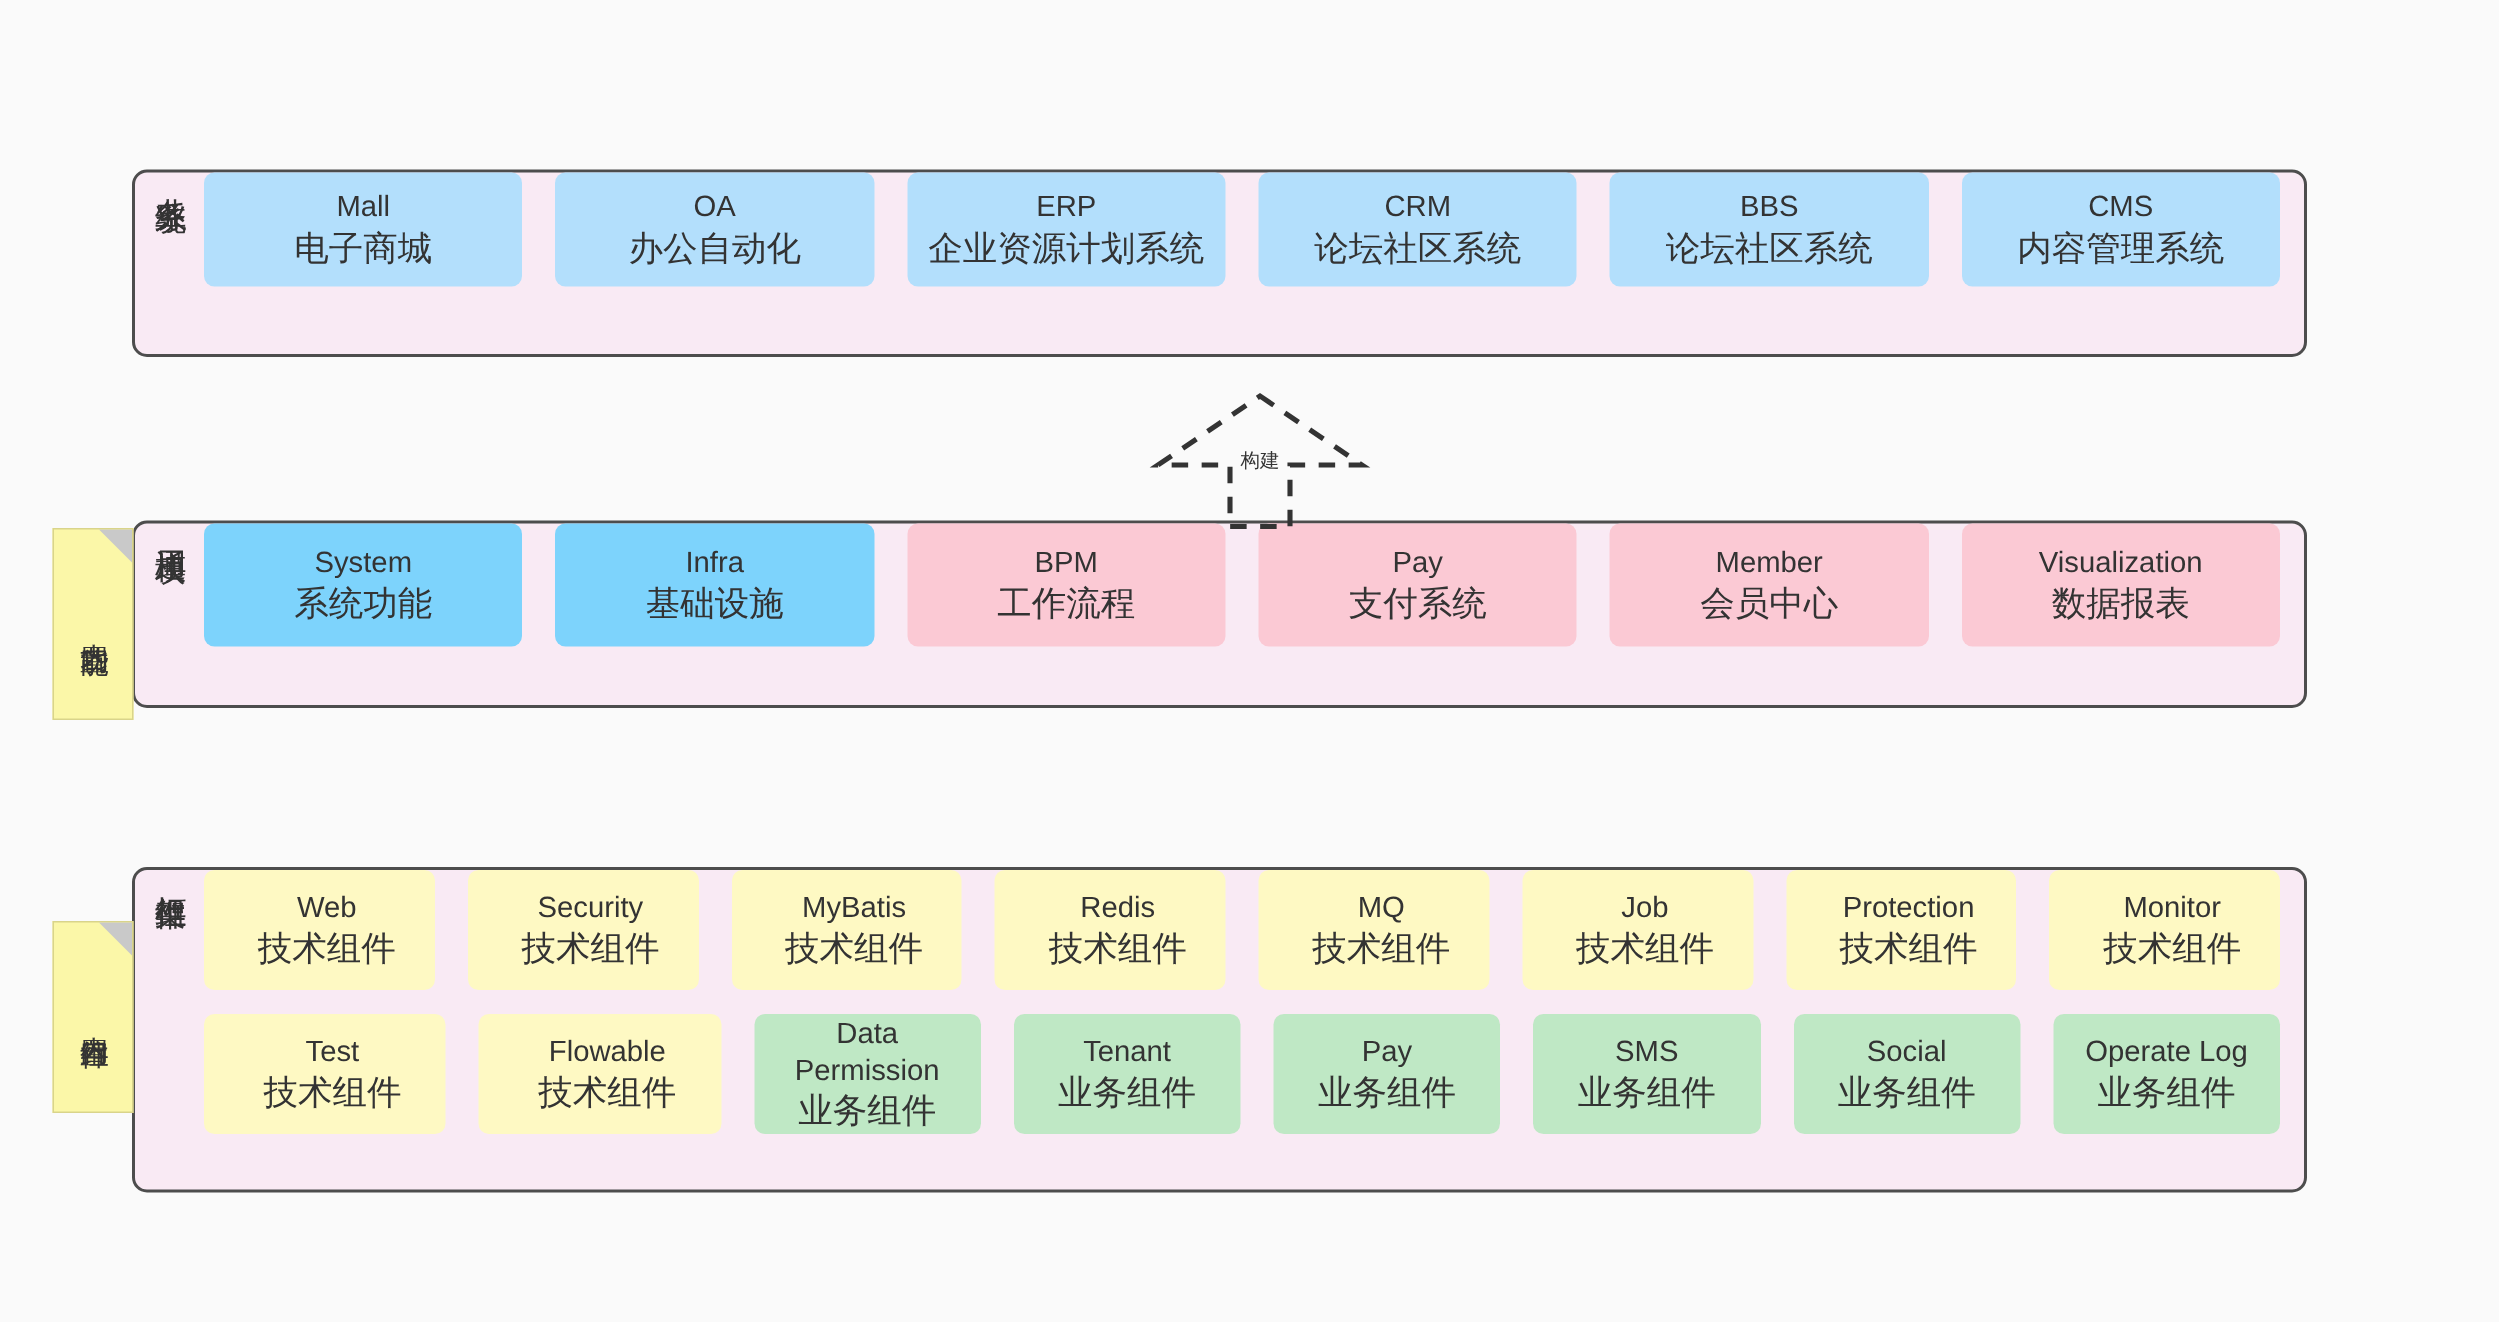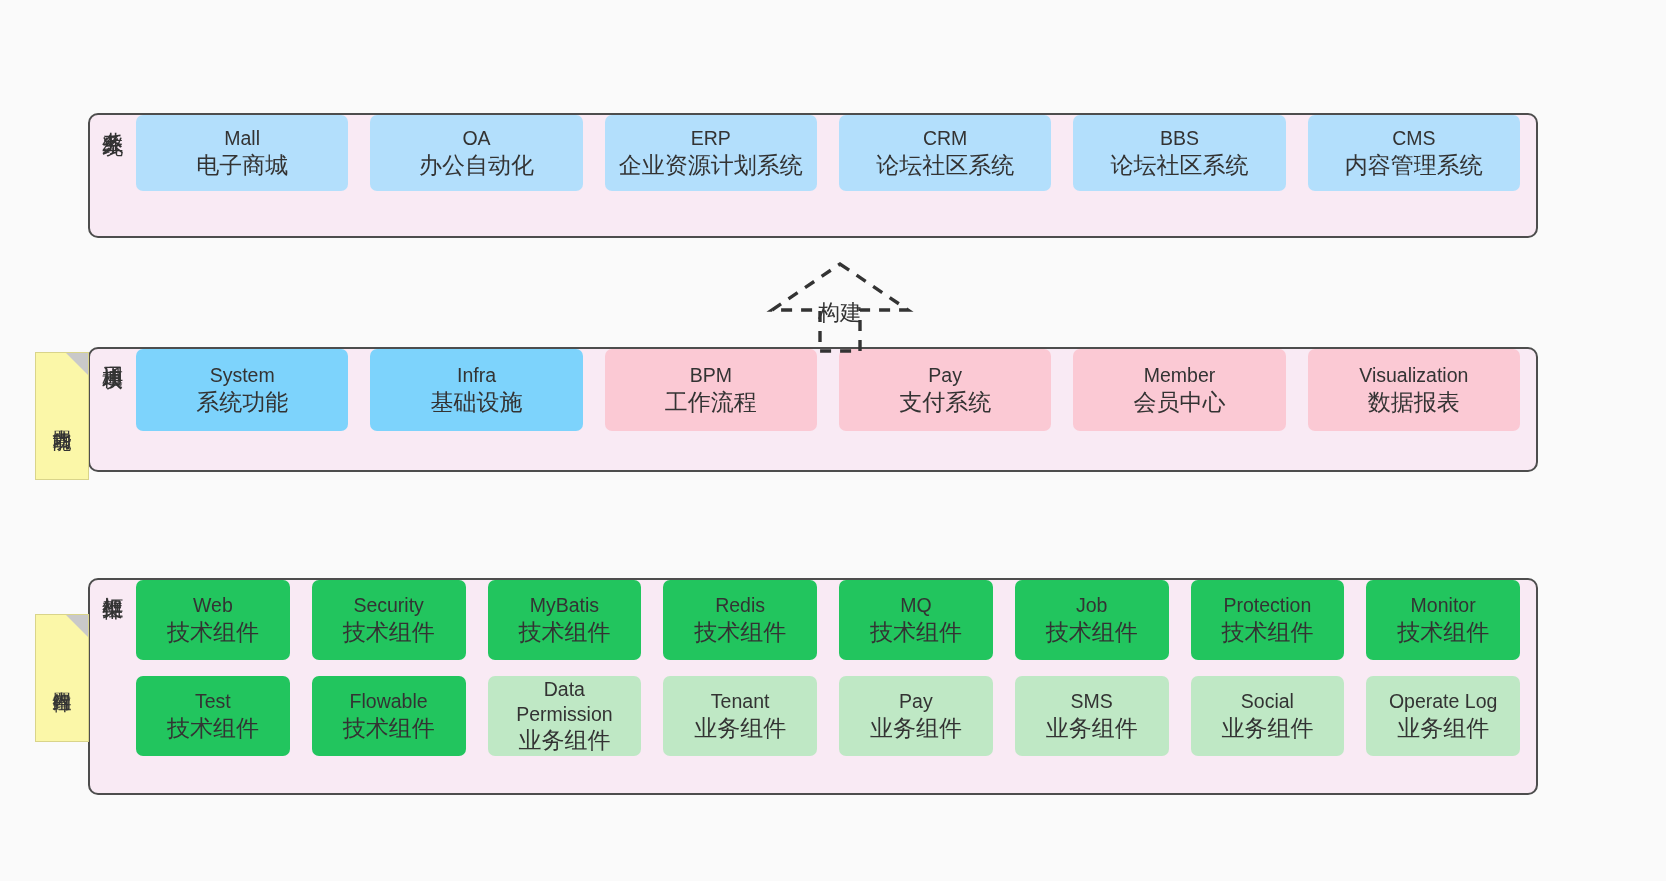--- a/index.html
+++ b/index.html
@@ -75,21 +75,21 @@
     box-sizing: border-box;
     padding: 4px 6px;
   }
   .card .l1 { font-size: 19.5px; }
   .card .l2 { font-size: 23px; }
 
   
   .c-blue      { background: #b3dffc; }
   .c-red       { background: #7dd3fc; }
   .c-pink      { background: #fbc9d4; }
-  .c-green     { background: #22c55e; }
+  .c-green     { background: #fef9c3; padding-left: 16px; }
   .c-lightgreen{ background: #bfe8c5; }
 
   
   #layer-business {
     left: 88px; top: 113px; width: 1450px; height: 125px;
   }
   #layer-business .row { height: 76px; }
 
   #layer-common {
     left: 88px; top: 347px; width: 1450px; height: 125px;
@@ -137,21 +137,21 @@
     width: 160px;
     height: 96px;
     z-index: 2;
   }
   .arrow svg { display: block; overflow: visible; }
   .arrow .arrow-label {
     position: absolute;
     left: 50%;
     transform: translateX(-50%);
     top: 40px;
-    font-size: 22px;
+    font-size: 13px;
     color: #333333;
     background: transparent;
     white-space: nowrap;
     padding: 0 2px;
   }
   #arrow-build   { left: 760px; top: 258px; }
   #arrow-realize { left: 775px; top: 492px; }
 </style>
 </head>
 <body>

